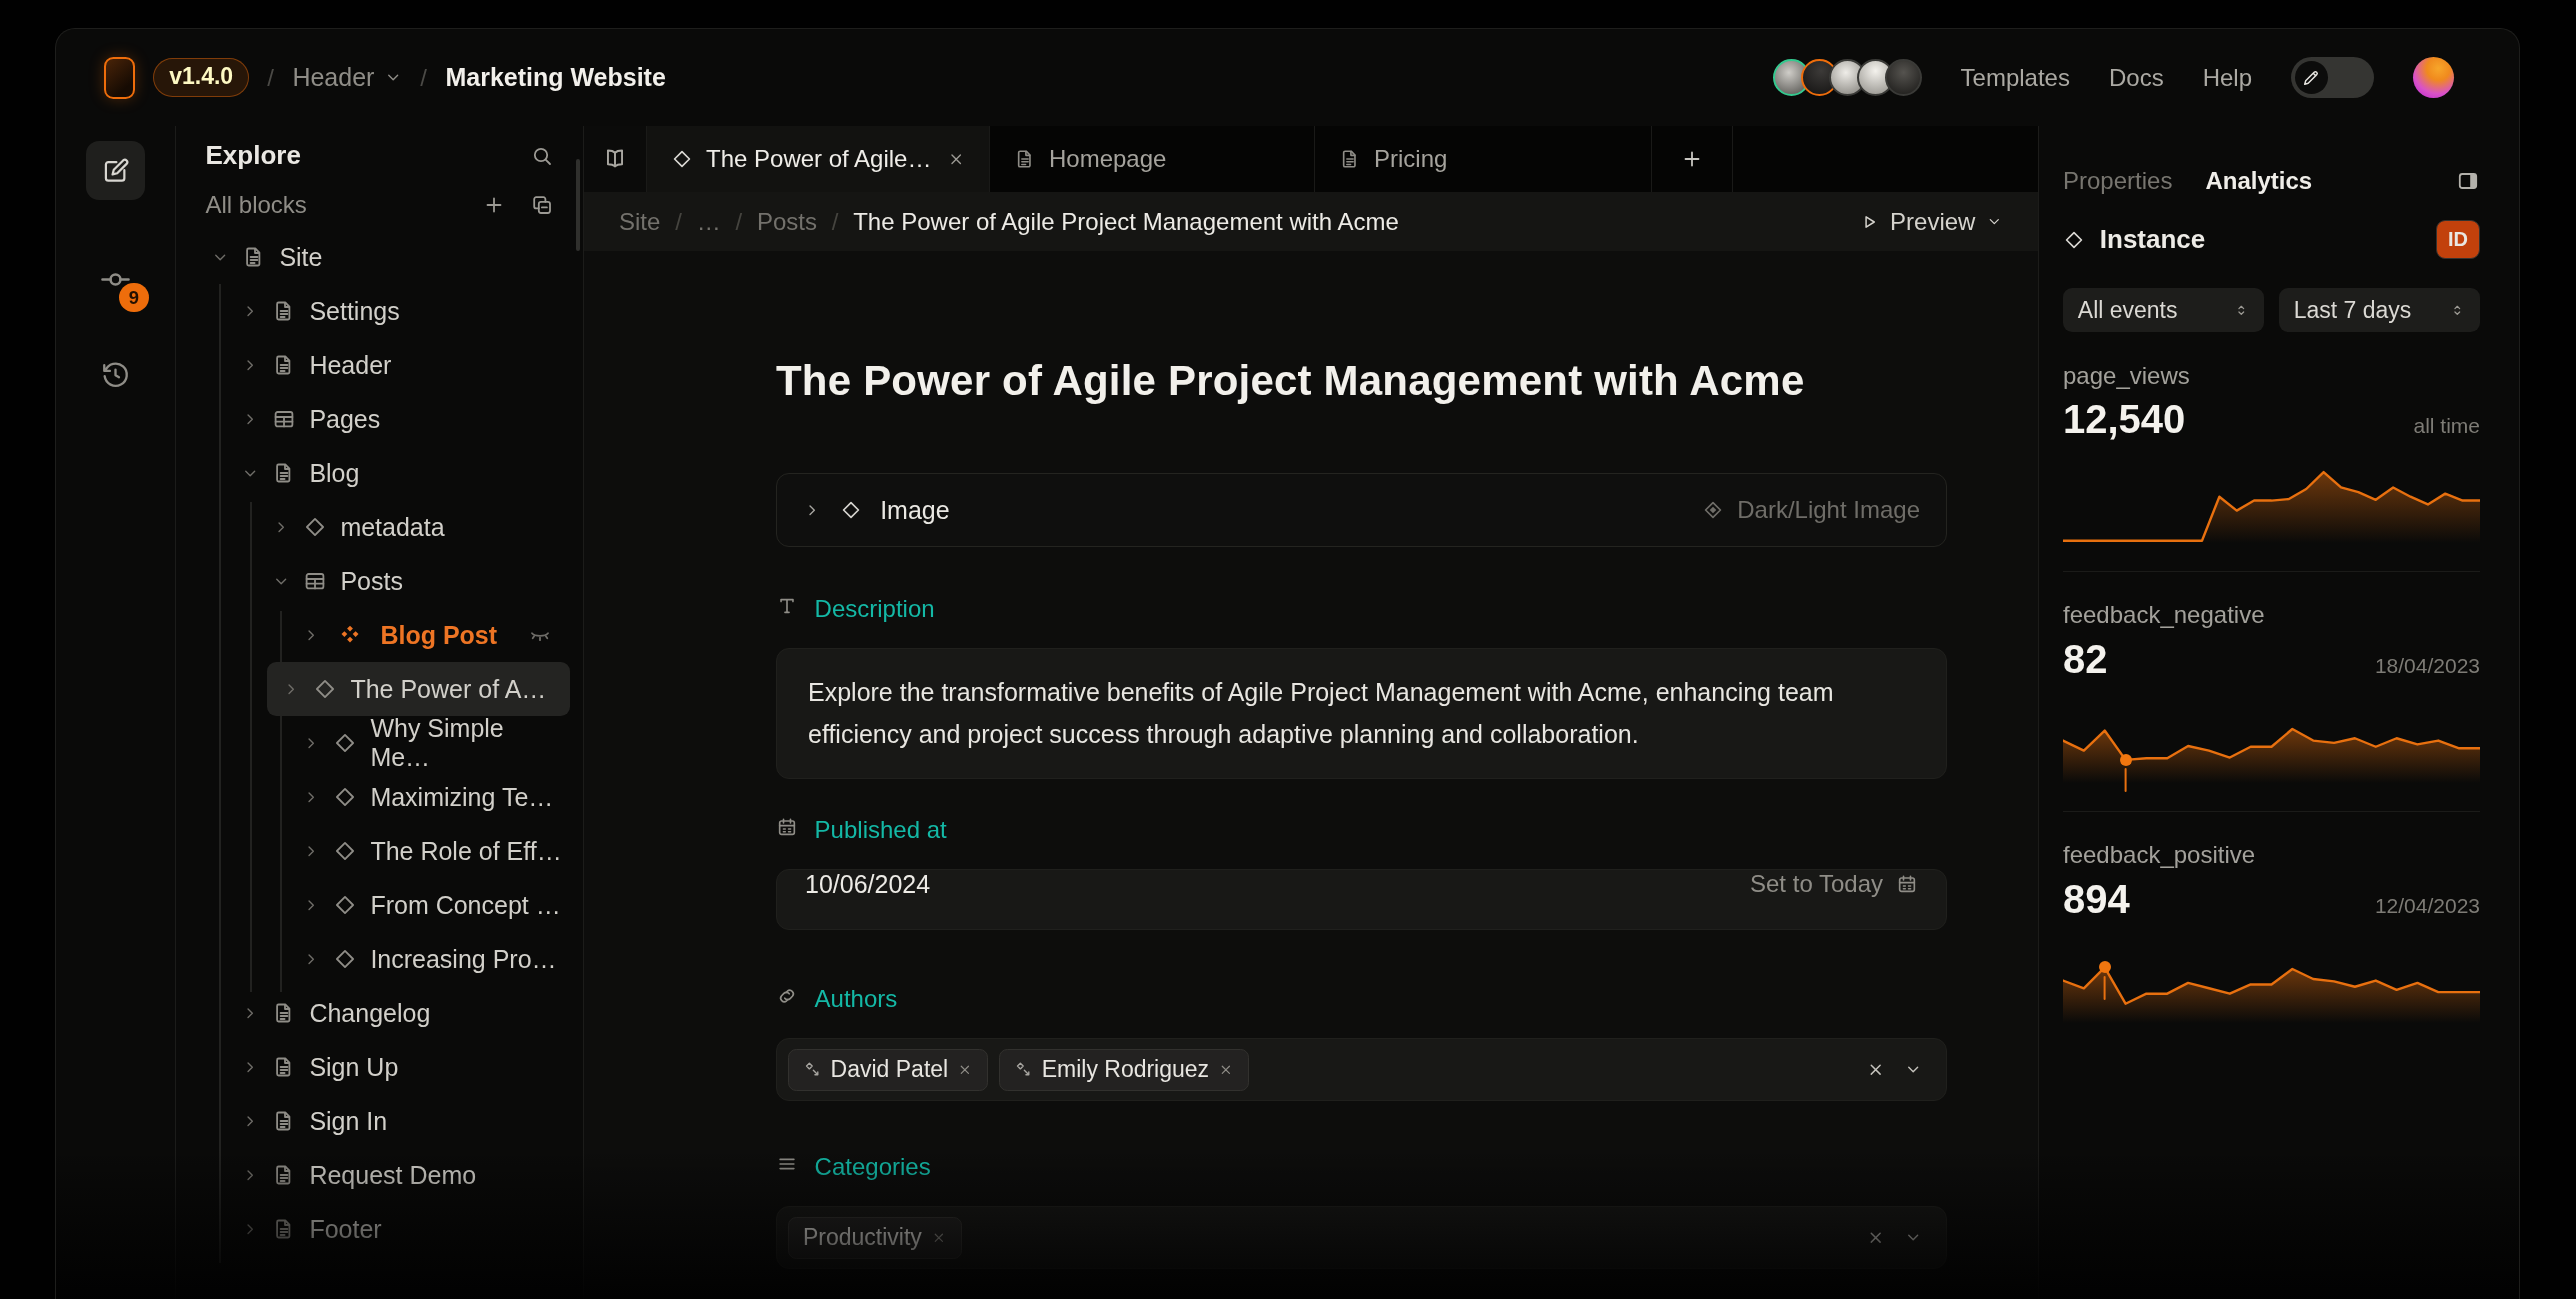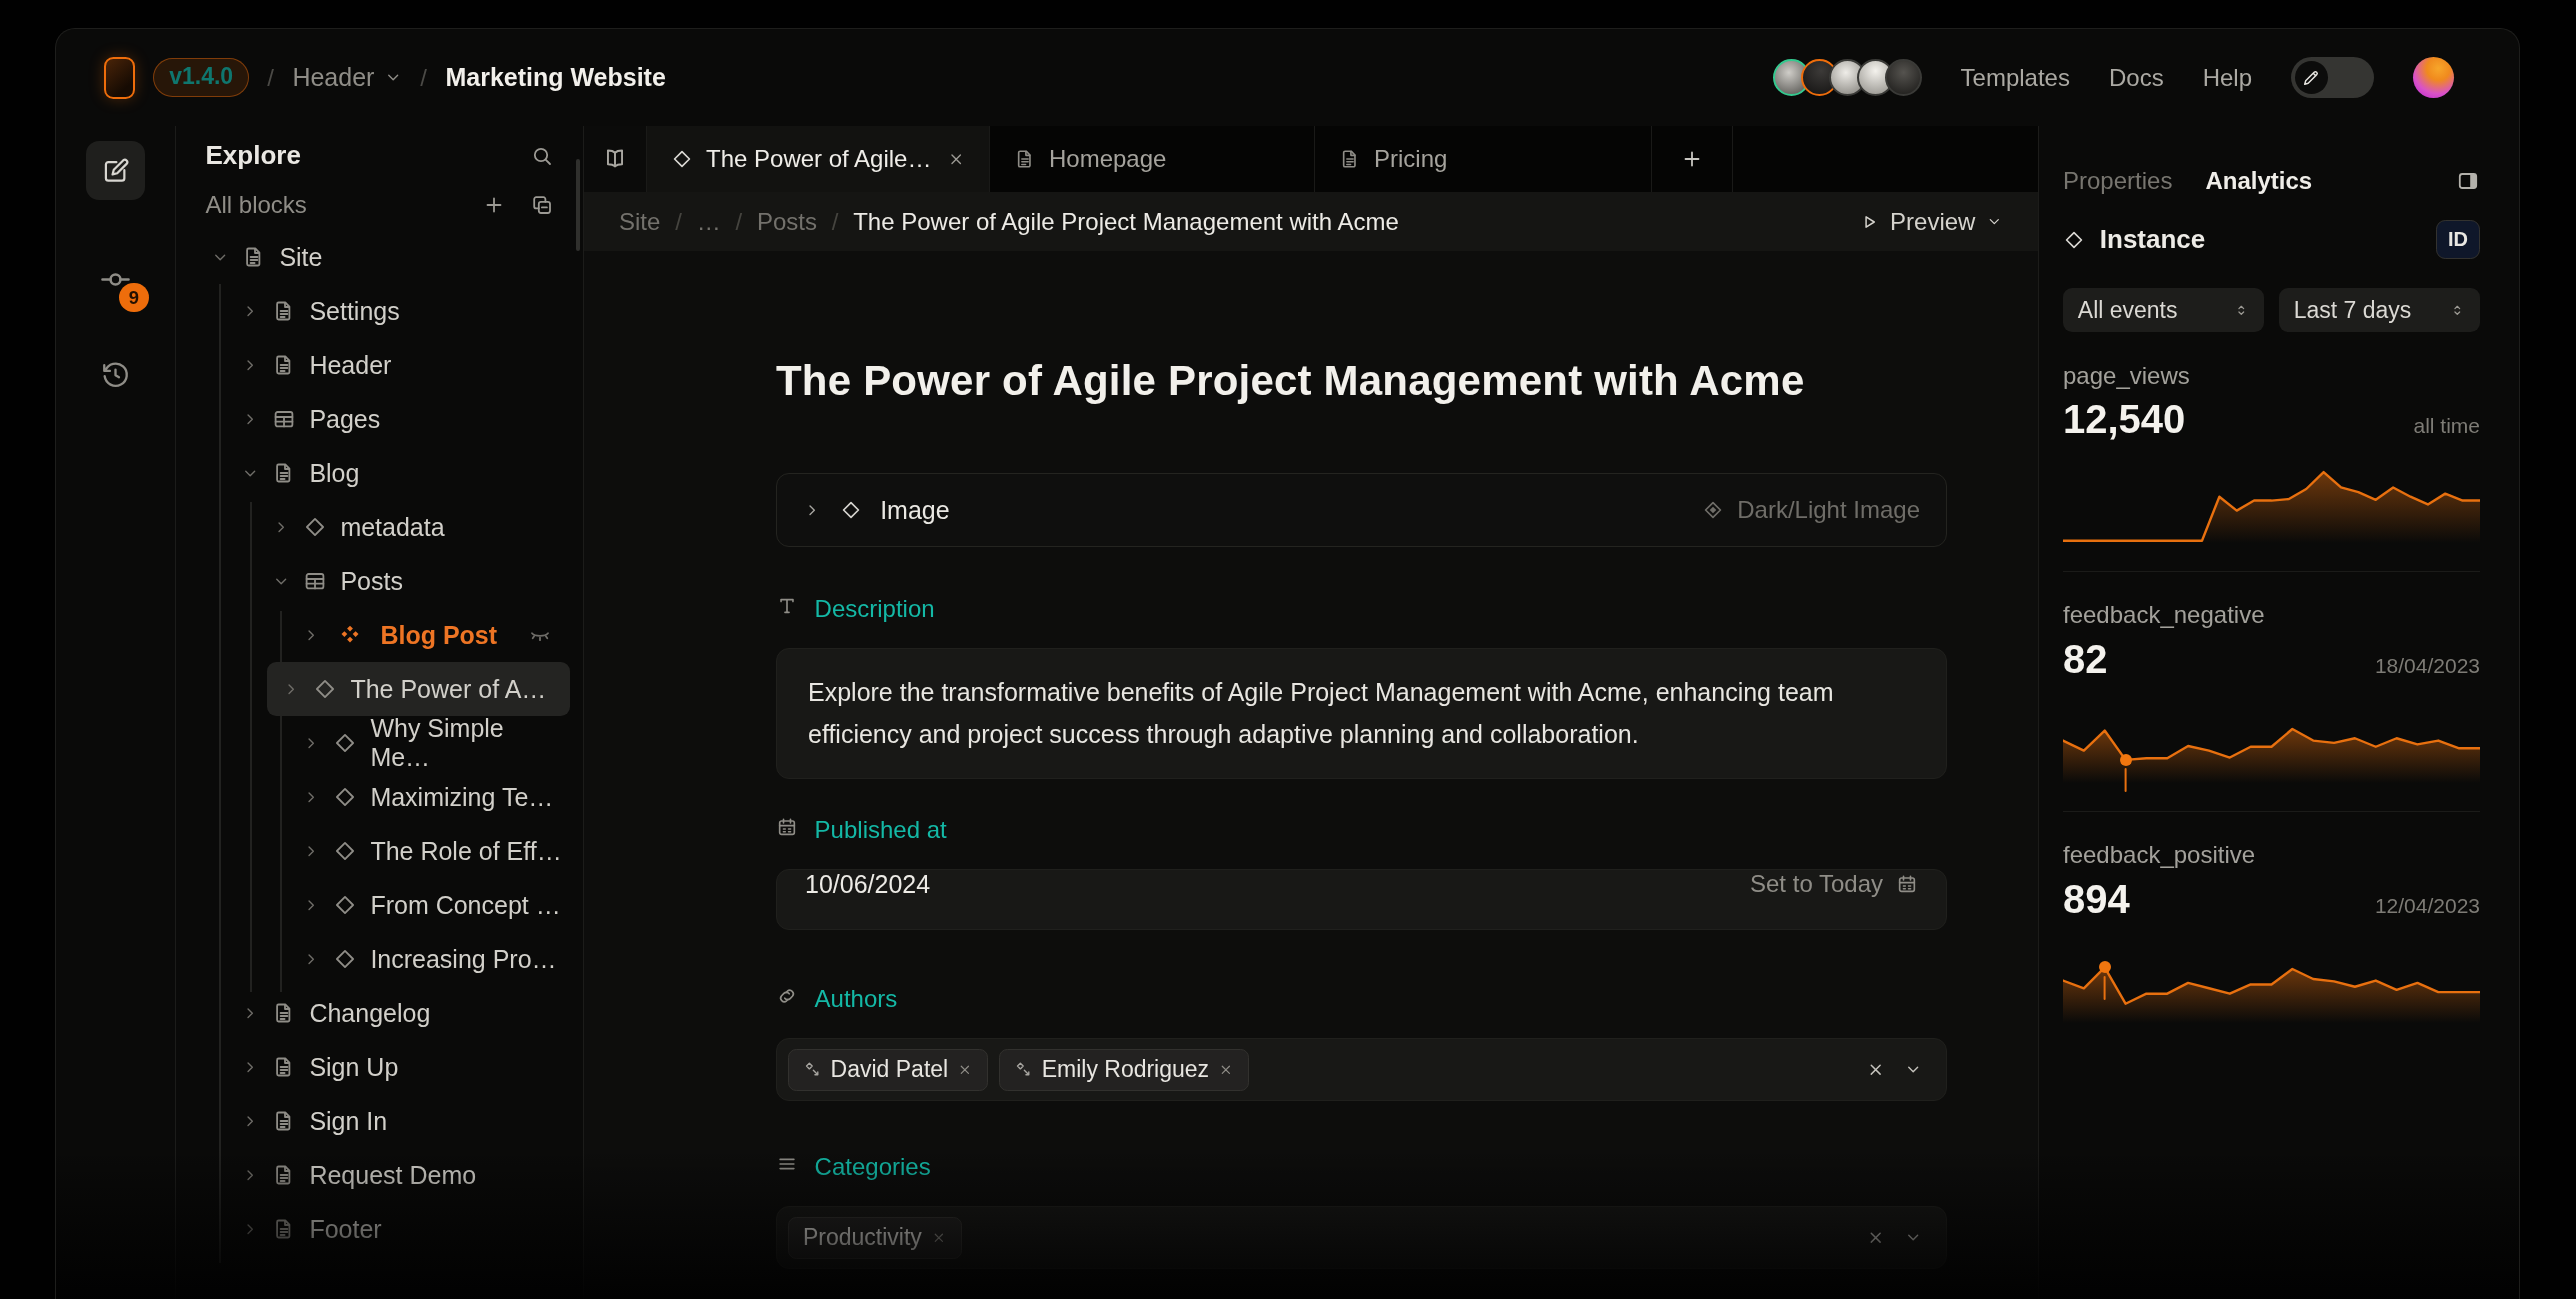--- a/index.html
+++ b/index.html
@@ -11,21 +11,21 @@
     background:#0A0A09; border:0.9px solid #1E1E1C; border-bottom:none;
     border-radius:20px 20px 0 0; overflow:hidden; }
 
   
   .topbar { height:97px; display:flex; align-items:center; padding:0 65px 0 48px; }
   .tb-left { display:flex; align-items:center; gap:18.4px; }
   .logo { width:31px; height:42px; border:2.8px solid #EE6D0B; border-radius:9.2px;
     background:linear-gradient(140deg,#4a2408 0%,#160b03 75%);
     box-shadow:0 0 14.8px rgba(238,109,11,.28); }
   .ver { background:rgba(238,109,11,.13); border:1.4px solid rgba(238,109,11,.45);
-    color:#0f766e; border-radius:921px; padding:3.7px 14.8px 5.5px; font-size:23px; font-weight:700; }
+    color:#fef9c3; border-radius:921px; padding:3.7px 14.8px 5.5px; font-size:23px; font-weight:700; }
   .slash { color:#4B4A46; font-size:24px; }
   .org { color:#8F8D87; font-size:25px; display:flex; gap:9.2px; align-items:center; }
   .proj { color:#F2F0EB; font-size:25px; font-weight:700; }
   .tb-right { margin-left:auto; display:flex; align-items:center; gap:39px; }
   .avatars { display:flex; align-items:center; }
   .avatar { width:37px; height:37px; border-radius:50%; border:2.8px solid #3A3A37; margin-left:-9.2px; }
   .avatar:first-child { margin-left:0; }
   .tb-link { color:#ABA9A3; font-size:24px; cursor:pointer; }
   .toggle { width:83px; height:41px; border-radius:921px; background:#353532;
     display:flex; align-items:center; padding:3.7px; }
@@ -109,21 +109,21 @@
 
   
   .panel { width:480px; flex-shrink:0; padding:0 39px 0 24px; display:flex; flex-direction:column; }
   .p-header { margin-top:41px; display:flex; align-items:center; gap:33px; font-size:24px; }
   .p-tab { color:#77756F; font-weight:500; cursor:pointer; }
   .p-tab.active { color:#F0EEE9; font-weight:700; }
   .p-hicon { margin-left:auto; color:#B3B1AB; }
   .p-instance { margin-top:24px; display:flex; align-items:center; gap:14.8px; height:41px; }
   .p-instance .ticon { color:#D9D7D2; display:flex; }
   .p-iname { font-size:26px; font-weight:700; color:#EDEBE6; }
-  .idbadge { margin-left:auto; width:44px; height:39px; border:1.8px solid #33322F; background:#0f172a;
+  .idbadge { margin-left:auto; width:44px; height:39px; border:1.8px solid #33322F; background:#c2410c;
     border-radius:9.2px; display:flex; align-items:center; justify-content:center;
     font-size:20px; font-weight:700; color:#E9E7E2; }
   .p-filters { margin-top:28px; display:flex; gap:14.8px; }
   .select { flex:1; height:44px; background:#1D1D1B; border-radius:9.2px; display:flex;
     align-items:center; padding:0 14.8px; font-size:23px; color:#DBD9D4; cursor:pointer; }
   .select .ud { margin-left:auto; color:#9C9A94; display:flex; }
   .metric { margin-top:29.5px; padding-bottom:28px; border-bottom:0.9px solid #1B1B19; }
   .metric:last-child { border-bottom:none; }
   .m-name { font-size:24px; color:#A3A19B; }
   .m-row { margin-top:7.4px; display:flex; align-items:baseline; }

